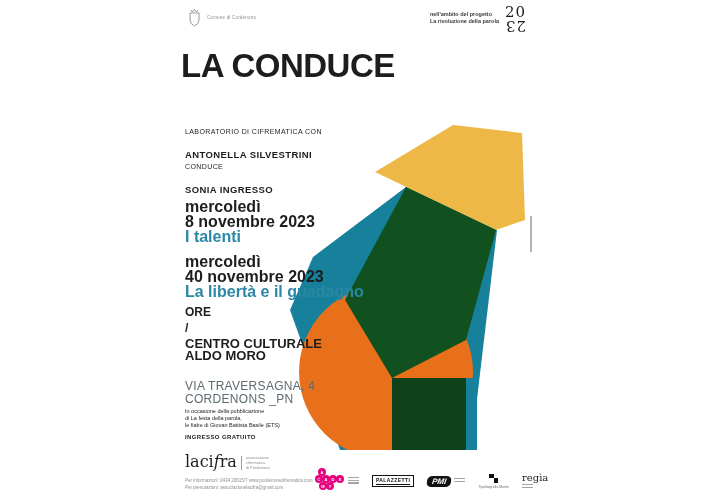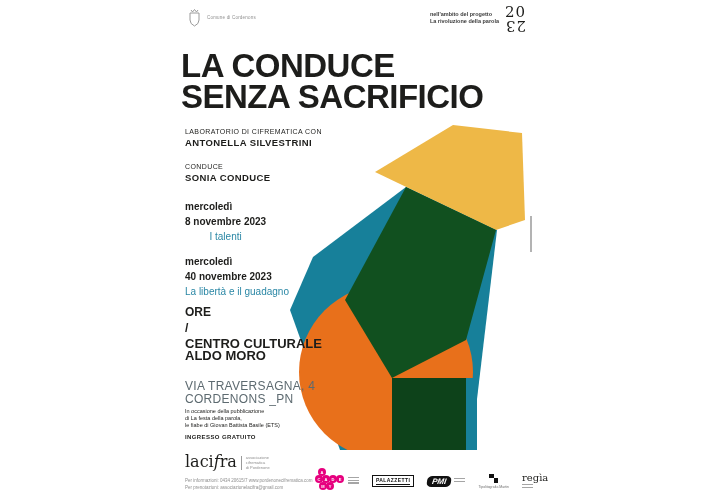--- a/index.html
+++ b/index.html
@@ -11,26 +11,26 @@
   .muni-label{font-size:4.5px;letter-spacing:.2px;color:#8f8f8f;}
   .proj{right:46px;top:11px;text-align:left;font-size:5.5px;font-weight:bold;color:#3c3c3c;line-height:7px;}
   .year{left:330px;top:6px;font-family:"DejaVu Serif",serif;font-size:15px;line-height:13px;color:#1d1d1b;letter-spacing:1px;}
   .year span{display:block;}
   .year .flip{transform:rotate(180deg);}
   
   .title{left:6px;top:50px;font-size:33px;font-weight:bold;color:#1d1d1b;line-height:31px;letter-spacing:-0.5px;}
   
   .lab{left:10px;top:128px;color:#1d1d1b;}
   .lab .s{font-size:7px;letter-spacing:.4px;}
-  .lab .b{font-size:9.5px;font-weight:bold;letter-spacing:.4px;margin-top:2px;}
+  .lab .b{font-size:9.5px;font-weight:bold;letter-spacing:.4px;margin-top:14px;}
   .conduce{left:10px;top:163px;color:#1d1d1b;}
   
-  .sess{left:10px;top:199px;font-size:10px;font-weight:bold;color:#1d1d1b;line-height:15px;}
+  .sess{left:10px;top:199px;font-size:16px;font-weight:bold;color:#1d1d1b;line-height:15px;}
   .sess2{top:254px;}
-  .topic{font-weight:normal;text-align:center;}
+  .topic{font-weight:bold;}
   
   .ore{left:10px;top:304px;font-size:12px;font-weight:bold;color:#1d1d1b;line-height:16px;}
   .venue{font-size:13px;line-height:12px;margin-top:2px;}
   .addr{left:10px;top:380px;font-size:12px;color:#5d6a70;line-height:13px;letter-spacing:.3px;}
   .occ{left:10px;top:408px;font-size:5.5px;color:#1d1d1b;line-height:7px;}
   .ingresso{left:10px;top:434px;font-size:6px;font-weight:bold;color:#1d1d1b;letter-spacing:.4px;}
   
   .art{left:0;top:0;width:370px;height:500px;}
   .vcredit{left:355px;top:216px;width:1.5px;height:36px;background:#b3b3b3;}
   
@@ -95,30 +95,29 @@
     <div>La rivoluzione della parola</div>
   </div>
 
   <div class="abs year">
     <span>20</span>
     <span class="flip">23</span>
   </div>
 
   <div class="abs title">
     <div>LA CONDUCE</div>
-    <div>SENZA SACRIFICIO</div>
   </div>
 
   <div class="abs lab">
     <div class="s">LABORATORIO DI CIFREMATICA CON</div>
     <div class="b">ANTONELLA SILVESTRINI</div>
   </div>
   <div class="abs lab conduce">
     <div class="s">CONDUCE</div>
-    <div class="b">SONIA CONDUCE</div>
+    <div class="b">SONIA INGRESSO</div>
   </div>
 
   <div class="abs sess">
     <div>mercoledì</div>
     <div>8 novembre 2023</div>
     <div class="topic teal-txt">I talenti</div>
   </div>
   <div class="abs sess sess2">
     <div>mercoledì</div>
     <div>40 novembre 2023</div>

